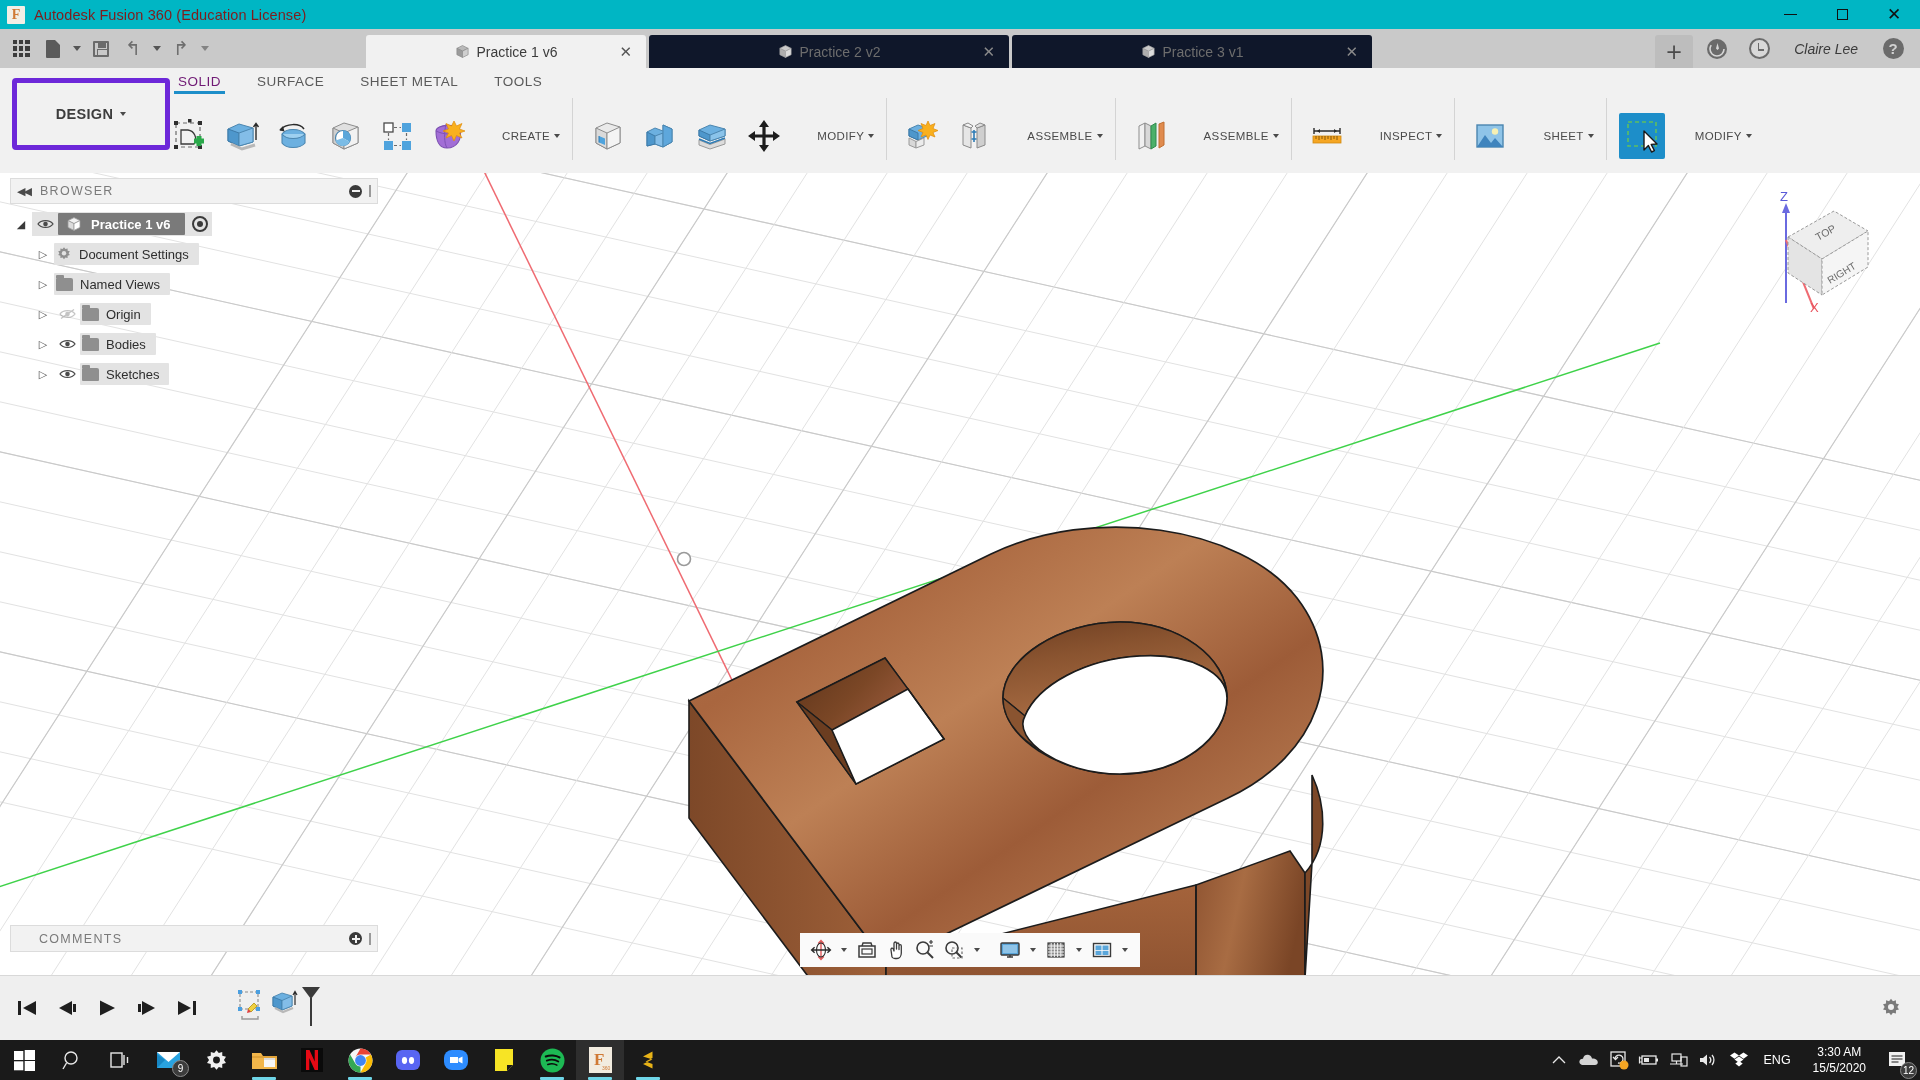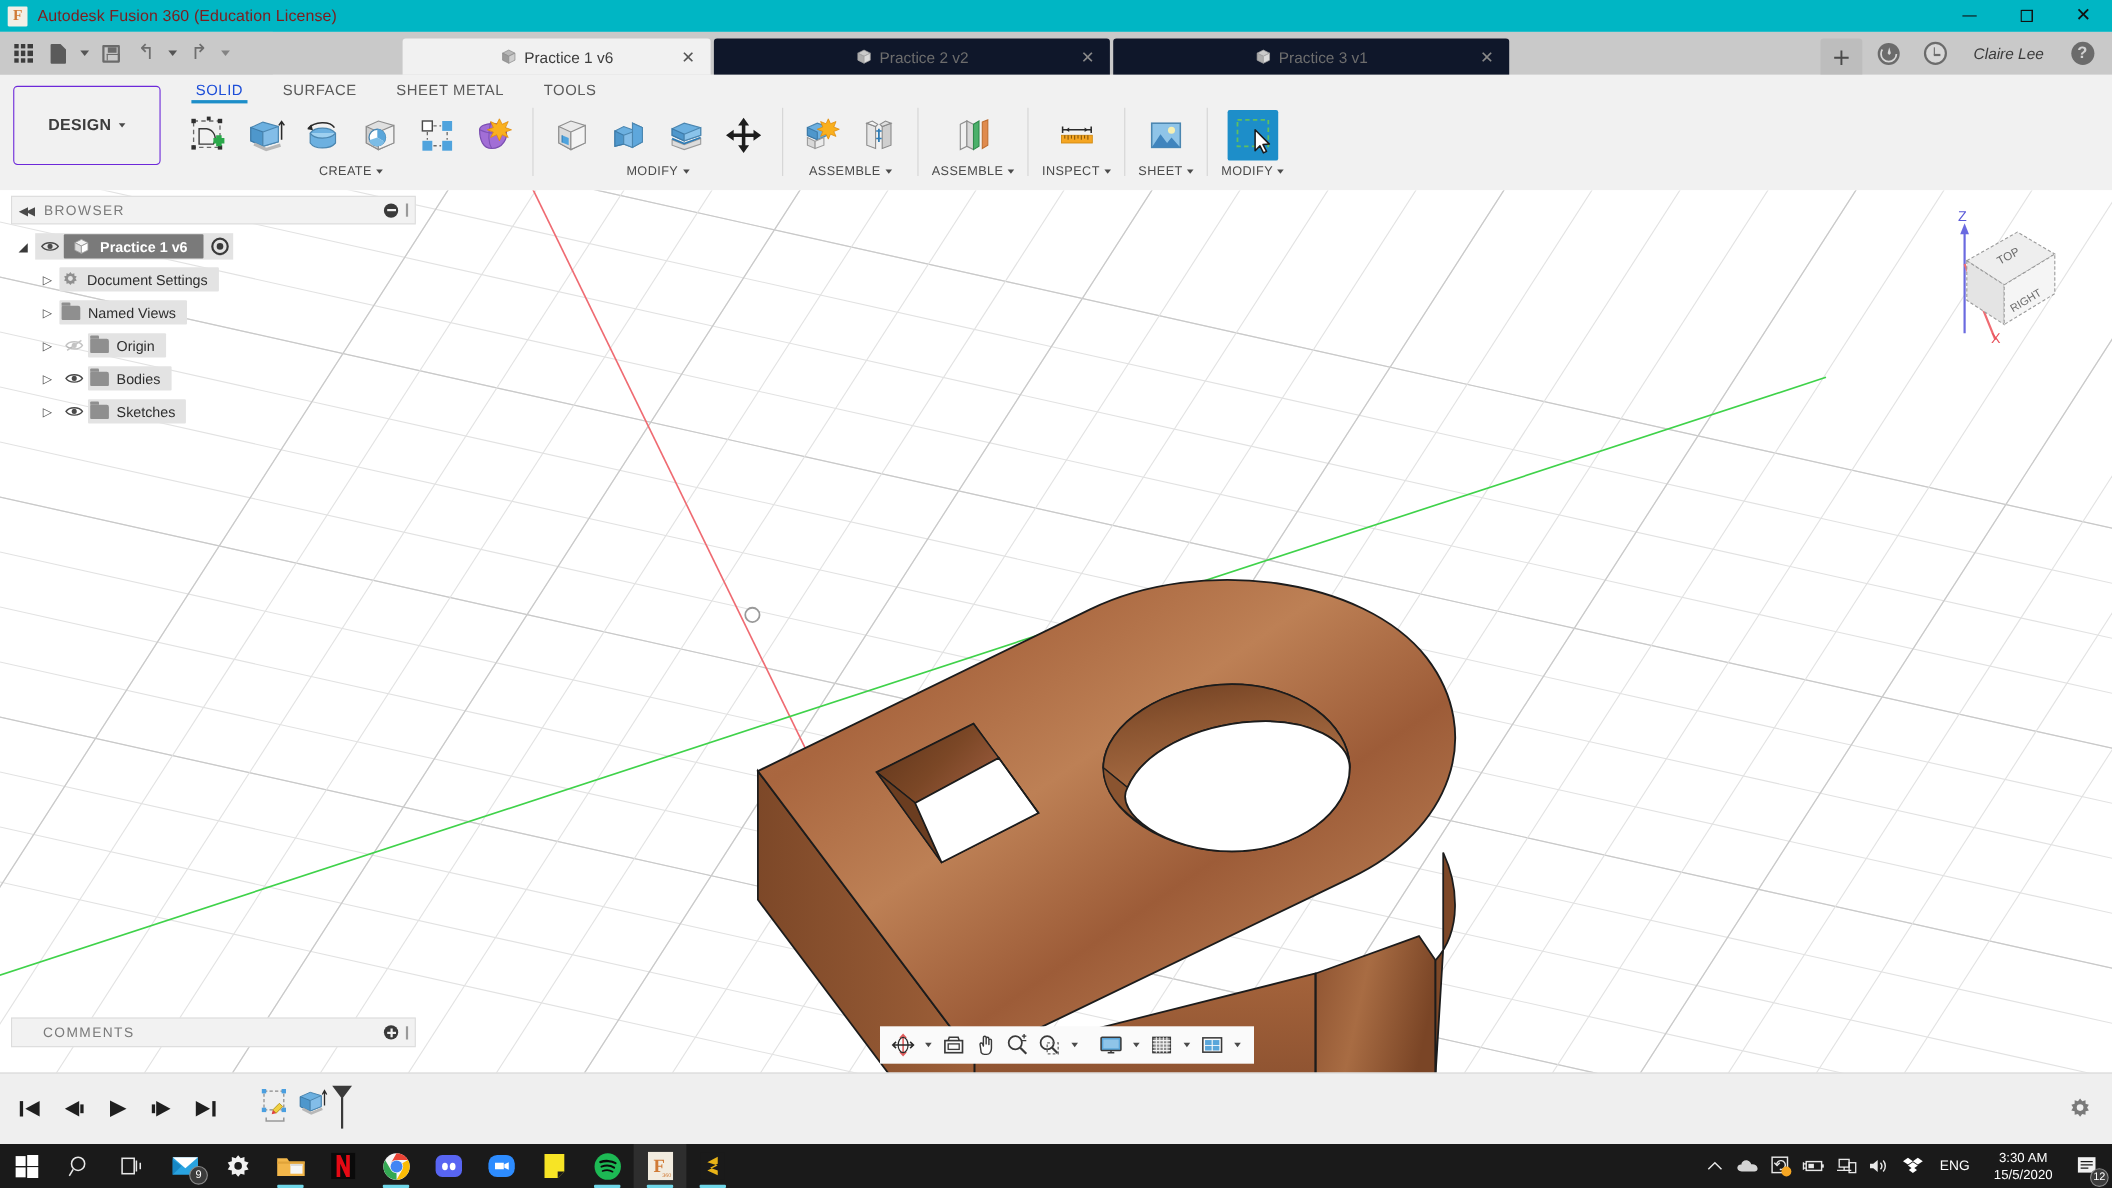--- a/index.html
+++ b/index.html
@@ -73,31 +73,31 @@
   .clock-ico { width:21px;height:21px;border-radius:50%;border:2.5px solid #6b6b6b;position:relative;background:#d8d8d8;}
   .clock-ico:before{content:"";position:absolute;left:7px;top:3px;width:1.8px;height:7px;background:#6b6b6b;}
   .clock-ico:after{content:"";position:absolute;left:7.5px;top:9px;width:6px;height:1.8px;background:#6b6b6b;}
   .help-ico { width:21px;height:21px;border-radius:50%;background:#6b6b6b;color:#d2d2d2;font-size:15px;font-weight:bold;
      display:flex;align-items:center;justify-content:center;line-height:1;}
   #username { font-size:14px; color:#3b3b3b; padding:0 14px; white-space:nowrap;font-style:italic;}
 
   
   #ribbon { position:absolute; left:0; top:68px; width:1920px; height:105px; background:#f1f1f1; }
   #designbox {
-    position:absolute; left:12px; top:10px; width:134px; height:72px;
-    background:#f1f1f1; border:1px solid #6d28d9; border-radius:4px;
+    position:absolute; left:12px; top:10px; width:158px; height:72px;
+    background:#f1f1f1; border:5px solid #6d28d9; border-radius:4px;
     display:flex; align-items:center; justify-content:center; gap:7px;
   }
   #designbox .dlabel { font-size:14.5px; font-weight:bold; color:#3d3d3d; letter-spacing:.3px;}
   #ribbon-tabs { position:absolute; left:160px; top:0px; display:flex; gap:0px; }
   .rtab { font-size:13.5px; color:#5a5a5a; padding:6px 18px 5px 18px; letter-spacing:.5px; position:relative;}
-  .rtab.active { color:#1d4ed8; }
+  .rtab.active { color:#701a75; }
   .rtab.active:after { content:""; position:absolute; left:14px; right:14px; bottom:0; height:3px; background:#1d8ec9;}
   #ribbon-icons { position:absolute; left:160px; top:28px; right:0; height:77px; display:flex; align-items:flex-start;}
-  .rgroup { display:flex; flex-direction:column; align-items:center; position:relative; padding:0 6px; height:77px;}
+  .rgroup { display:flex; align-items:center; position:relative; padding:0 6px; height:77px;gap:30px;}
   .rgroup .icons { display:flex; align-items:center; gap:6px; height:52px; padding-top:2px;}
   .rgroup .glabel { font-size:11.5px; color:#4a4a4a; letter-spacing:.4px; display:flex; align-items:center; gap:4px; margin-top:2px;}
   .rsep { width:1px; height:62px; background:#d4d4d4; margin:2px 6px 0 6px; align-self:flex-start;}
   .ribtn { width:46px; height:46px; display:flex; align-items:center; justify-content:center; border-radius:2px;}
   .ribtn.sel { background:#1d8ec9; }
   .tri-s { width:0;height:0;border-left:3.5px solid transparent;border-right:3.5px solid transparent;border-top:4.5px solid #4a4a4a;}
 
   
   #canvas { position:absolute; left:0; top:173px; width:1920px; height:847px; overflow:hidden; background:#ffffff;}
   #grid-svg { position:absolute; left:0; top:0; }

